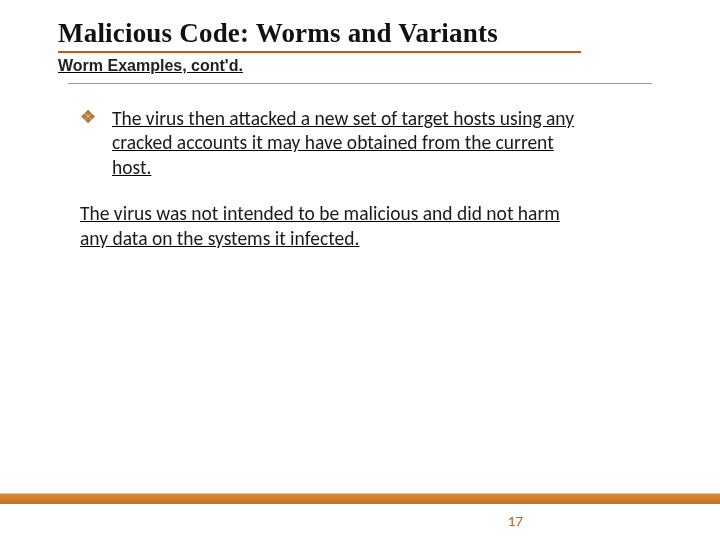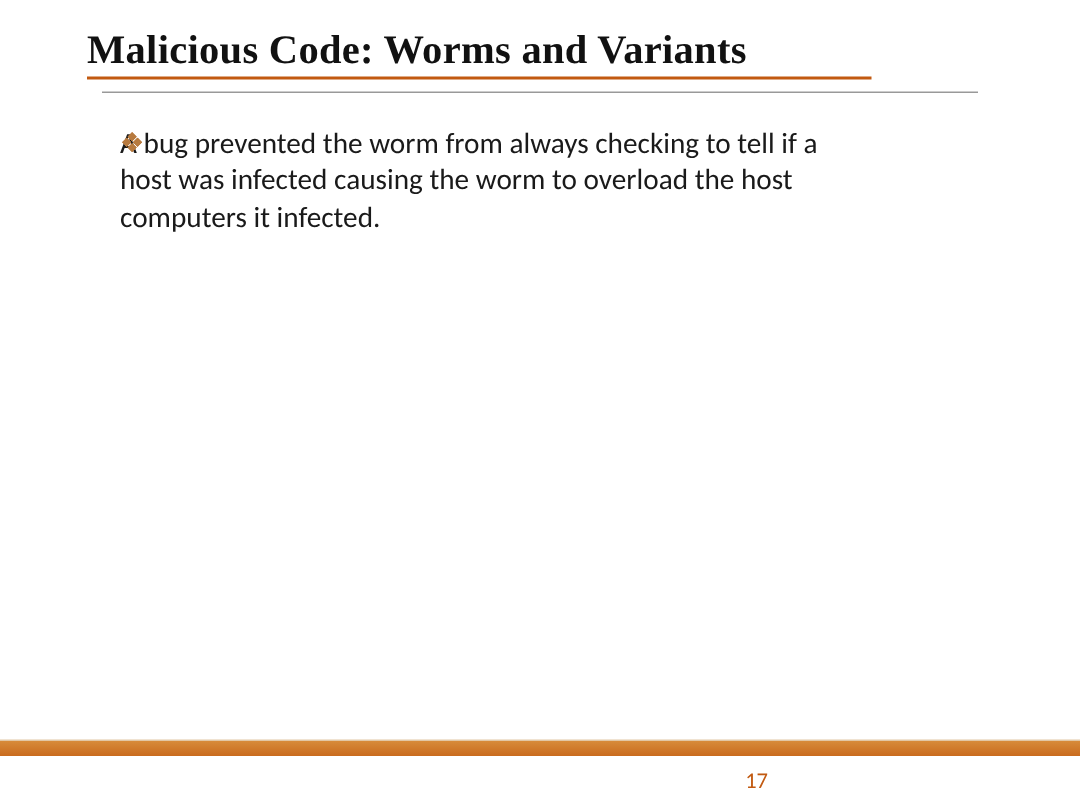--- a/index.html
+++ b/index.html
@@ -8,20 +8,21 @@
     font-family: Calibri, "Segoe UI", Arial, sans-serif;
     background: #ffffff;
     position: relative;
     overflow: hidden;
   }
   .slide {
     width: 619px;
     height: 540px;
     position: relative;
     padding: 18px 38px 0 58px;
+    text-decoration: underline;
   }
   .title {
     font-family: "Times New Roman", Georgia, serif;
     font-size: 27px;
     font-weight: 700;
     color: #111;
     border-bottom: 2.5px solid #c25a11;
     padding-bottom: 2px;
     display: inline-block;
     width: 100%;
@@ -83,47 +84,49 @@
   .footer-line {
     position: absolute;
     left: 0;
     bottom: 46px;
     width: 720px;
     height: 1px;
     background: #e2c7a5;
   }
   .page-num {
     position: absolute;
-    right: 107px;
+    right: 96px;
     bottom: 10px;
     font-size: 15px;
     color: #c25a11;
     font-family: Calibri, Arial, sans-serif;
   }
 </style>
 </head>
 <body>
 
 <div class="slide">
 
   <div class="title">Malicious Code: Worms and Variants</div>
+  <div class="subtitle">Worm Examples, cont'd.</div>
 
   <hr class="hr-thin">
 
   <ul class="bullets">
     <li>
       <span class="diamond">❖</span>
     </li>
     <li>
       <span class="diamond">❖</span>
     </li>
     <li>
       <span class="diamond">❖</span>
+      <span>The virus then attacked a new set of target hosts using any cracked accounts it may have obtained from the current host.</span>
     </li>
   </ul>
 
-  <p class="para">A bug prevented the worm from always checking to tell if a host was infected causing the worm to overload the host computers it infected.</p>
+  <p class="para">The virus was not intended to be malicious and did not harm any data on the systems it infected.</p>
 
   <div class="footer-line"></div>
   <div class="footer-band"></div>
   <div class="page-num">17</div>
 
 </div>
 
 </body></html>

